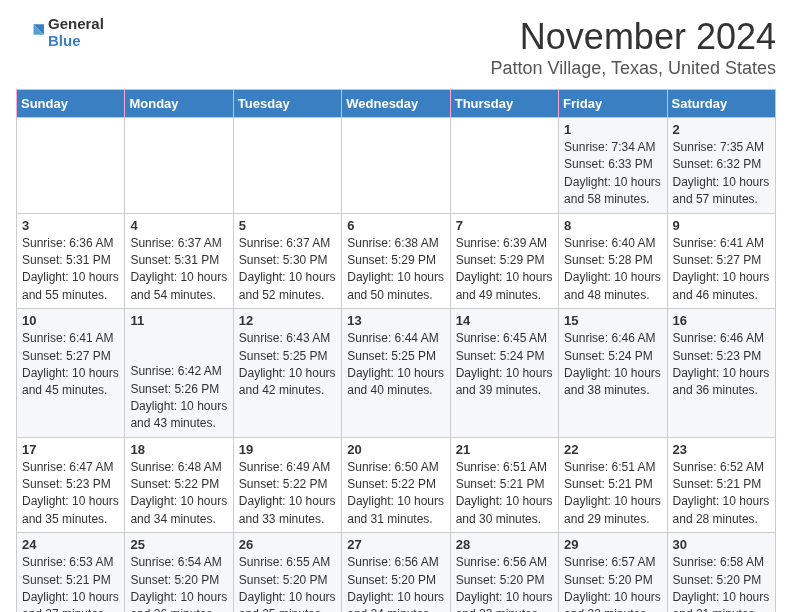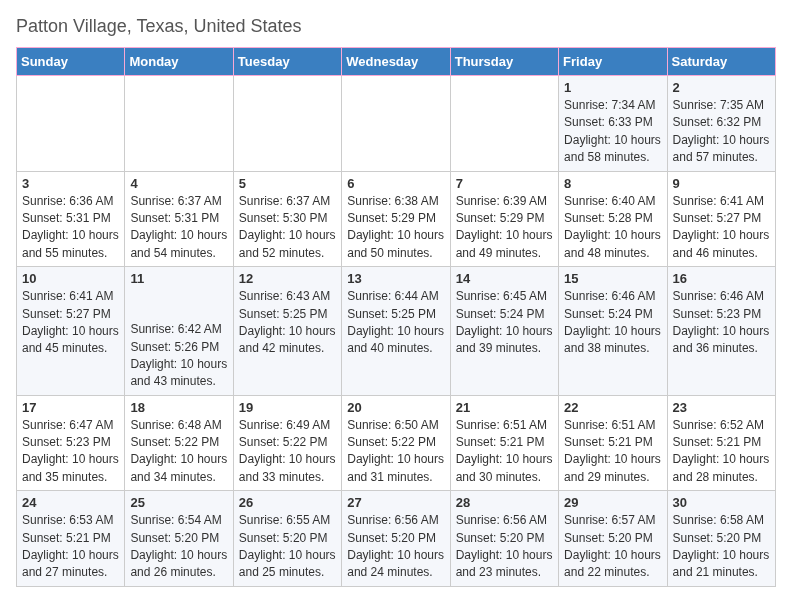--- a/index.html
+++ b/index.html
@@ -82,21 +82,33 @@
       color: #333;
     }
     .empty-cell {
       background: #fff !important;
     }
   </style>
 </head>
 <body>
 
 <div class="header">
+  <div class="logo">
+    <svg class="logo-icon" viewBox="0 0 32 32">
+      <rect x="0" y="0" width="32" height="32" fill="none"></rect>
+      <polygon points="20,6 32,6 32,18" fill="#3a7fc1"></polygon>
+      <polygon points="20,6 32,18 20,18" fill="#5a9fd4"></polygon>
+    </svg>
+    <div class="logo-text">
+      <div class="logo-general">General</div>
+      <div class="logo-blue">Blue</div>
+    </div>
+  </div>
   <div class="title-block">
+    <div class="month-title">November 2024</div>
     <div class="location">Patton Village, Texas, United States</div>
   </div>
 </div>
 
 <table>
   <thead>
     <tr id="header-row">
         <th>Sunday</th>
         <th>Monday</th>
         <th>Tuesday</th>

